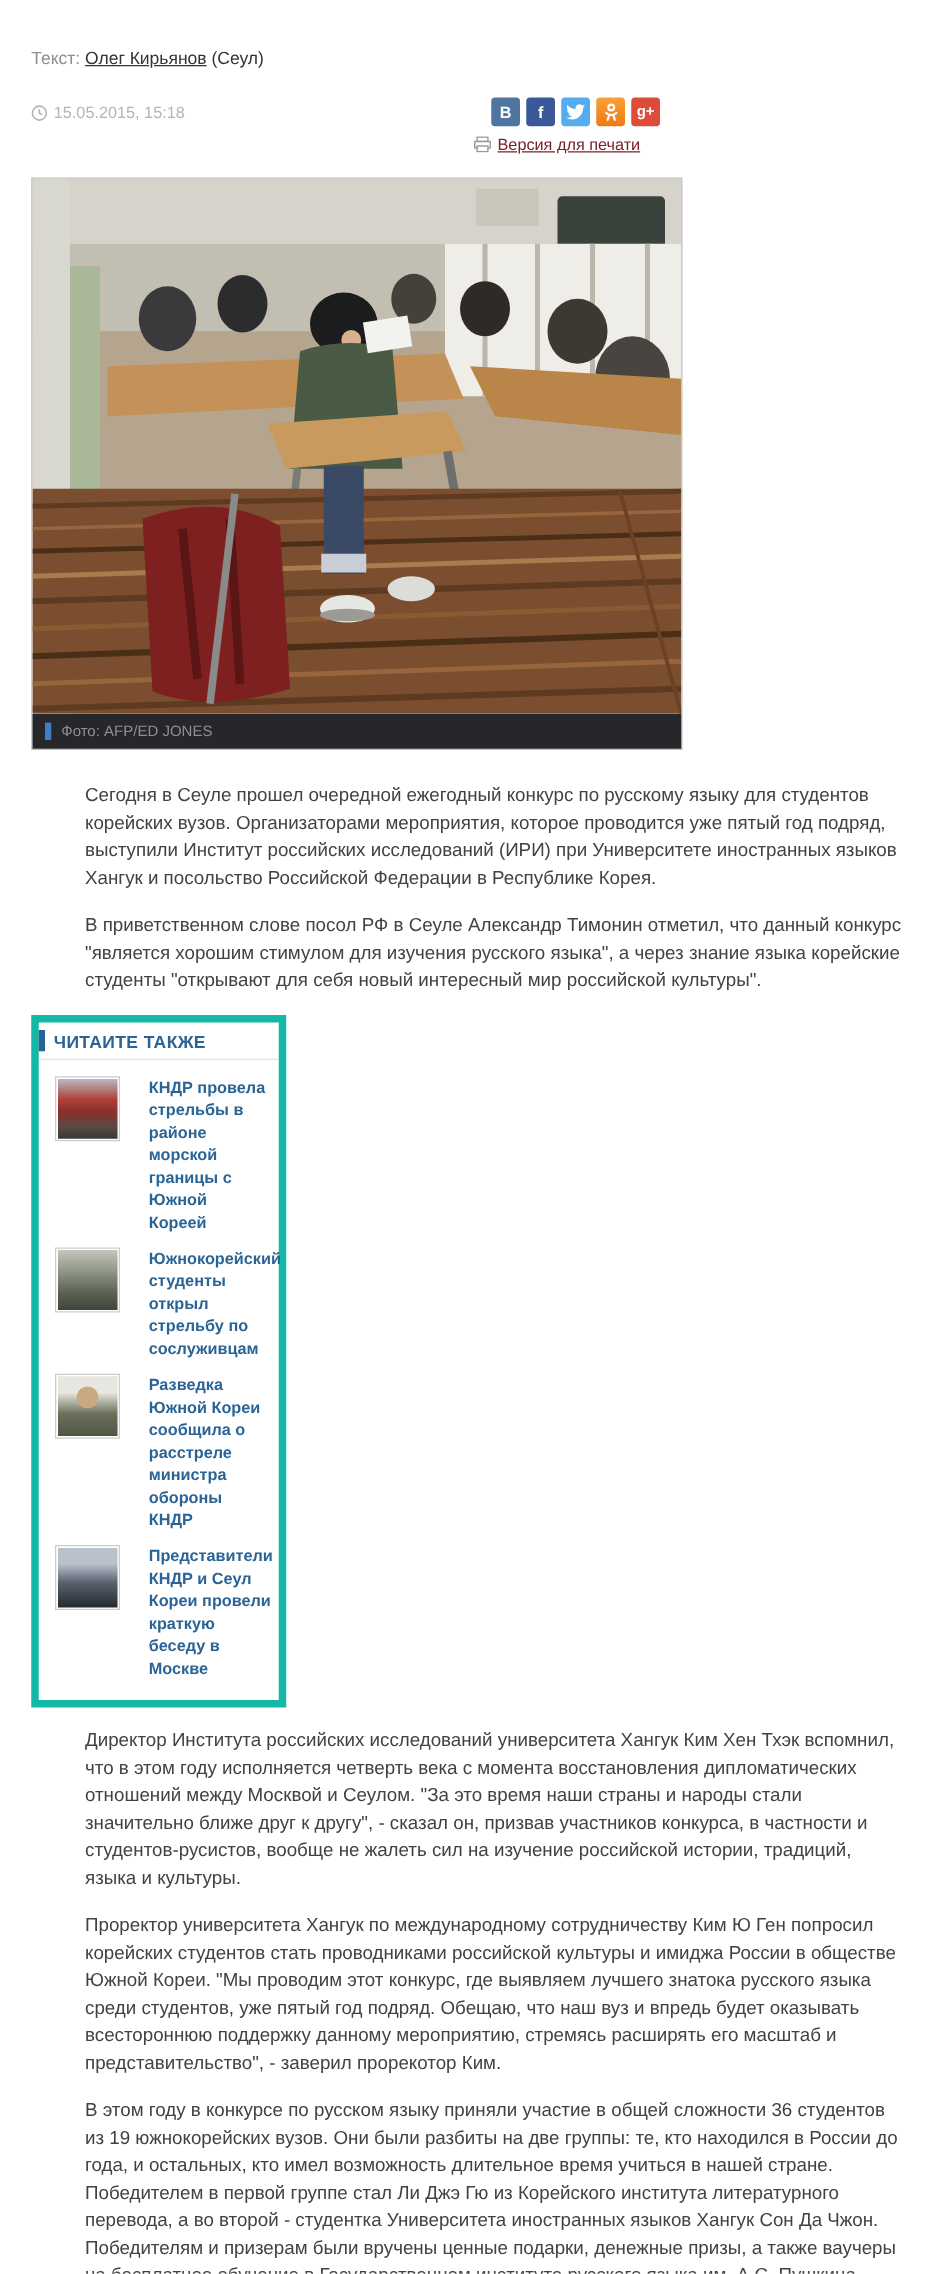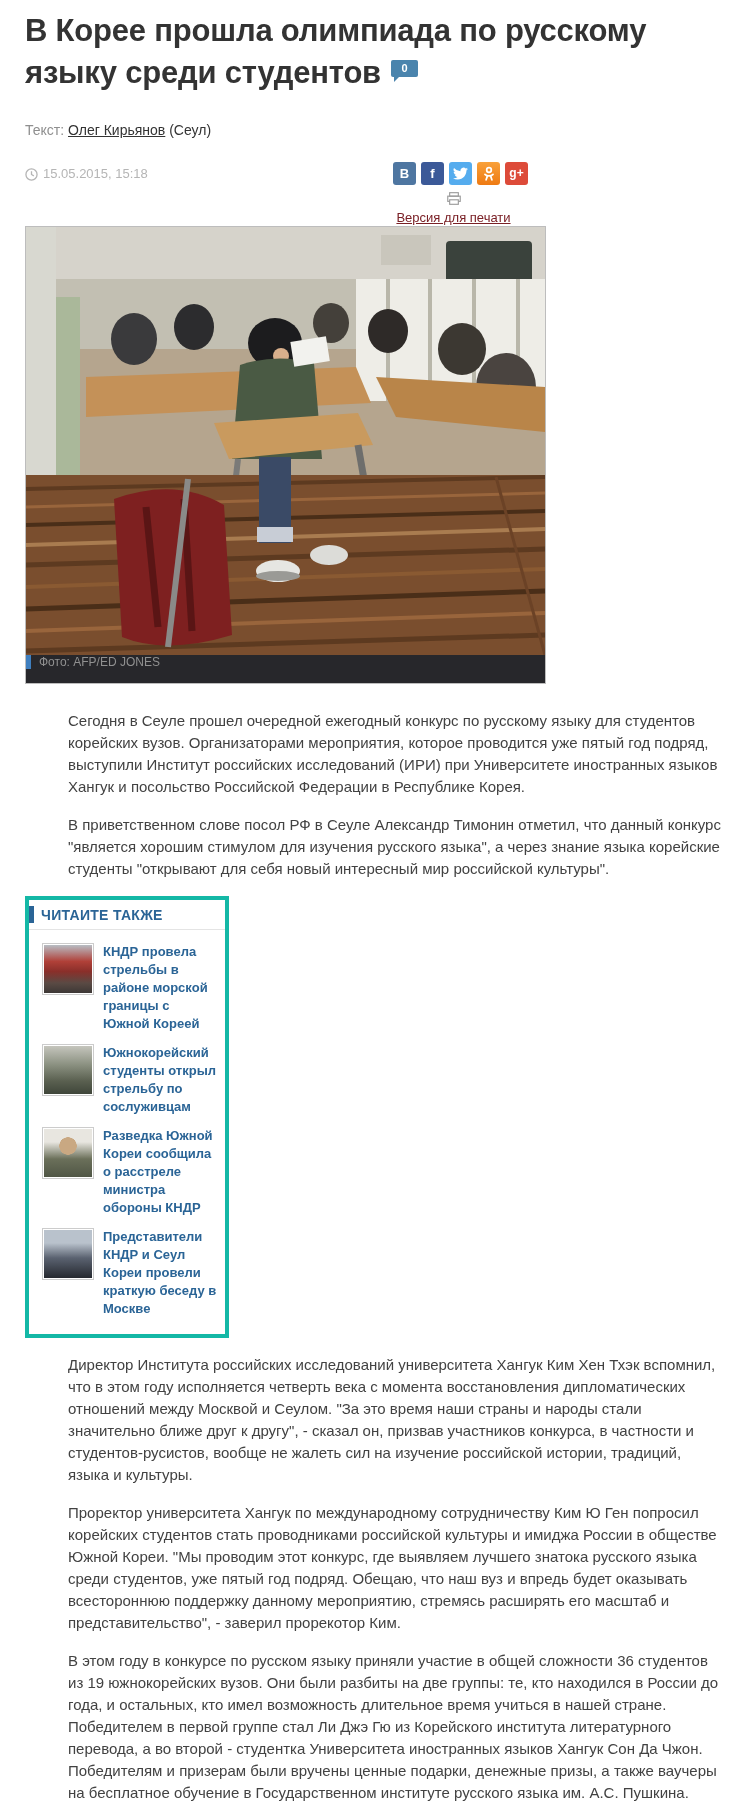--- a/index.html
+++ b/index.html
@@ -33,70 +33,69 @@
   .meta-row { margin-top:24px; position:relative; height:52px; width:520px; }
   .date { position:absolute; left:0; top:4px; color:#b5b5b5; font-size:13px; }
   .date svg { vertical-align:-3px; margin-right:5px; }
   .share-col { position:absolute; left:368px; top:0; }
   .social-row { display:flex; gap:5px; }
   .social-btn {
     width:23px; height:23px; border-radius:3px; display:flex;
     align-items:center; justify-content:center; cursor:pointer;
     color:#fff; font-weight:bold; font-size:13px; line-height:23px;
   }
-  .print-line { margin-top:7px; margin-left:-14px; display:flex; align-items:center; gap:5px;flex-direction:column; }
+  .print-line { margin-top:7px; margin-left:-14px; display:flex; align-items:center; gap:5px; }
   .print-line a { color:#7a2026; font-size:13px; text-decoration:underline; cursor:pointer; }
 
   
   .photo-block {
     margin-top:12px; width:521px; border:1px solid #bdbdbd; background:#fff;
   }
   .photo-block svg.scene { display:block; width:519px; height:428px; }
   .photo-caption {
-    height:28px; background:#27272b; display:flex; 
-    padding-left:0; gap:8px;
+    height:28px; background:#27272b; display:flex; align-items:center;
+    padding-left:10px; gap:8px;
   }
   .photo-caption .marker { width:5px; height:14px; background:#3f7fbf; }
   .photo-caption .cap-text { color:#909090; font-size:12px; }
 
   
   .article { margin-left:43px; margin-top:26px; width:656px; }
   .article p {
     font-size:15px; line-height:22px; color:#424242; margin-bottom:16px;
   }
 
   
   .read-also {
-    margin:10px 0 16px 0; width:204px; border:4px solid #14b8a6;
+    margin:10px 0 16px 0; width:204px; border:6px solid #14b8a6;
     background:#ffffff; padding:0 0 8px 0;
   }
   .ra-header {
     display:flex; align-items:center; gap:7px; padding:6px 8px 6px 0;
     border-bottom:1px solid #e4e4e4; margin-bottom:10px;
   }
   .ra-header .bar { width:5px; height:17px; background:#2a6496; }
   .ra-header .ra-title { color:#2a6496; font-size:14px; font-weight:bold; letter-spacing:0.3px; }
-  .ra-item { display:flex; gap:9px; padding:3px 8px 8px 13px; cursor:pointer; text-decoration:none; }
+  .ra-item { display:flex; gap:23px; padding:3px 8px 8px 13px; cursor:pointer; text-decoration:none; }
   .ra-thumb {
     flex:0 0 auto; width:52px; height:52px; border:1px solid #cccccc; padding:1px;
     background-clip:content-box;
   }
   .ra-text { color:#2a6496; font-size:13px; font-weight:bold; line-height:18px; }
   .thumb-1 { background-image:linear-gradient(180deg,#b8c4cc 0%,#b04038 35%,#8a2f2a 55%,#5a4a44 78%,#3a3634 100%); }
   .thumb-2 { background-image:linear-gradient(180deg,#c8c8c0 0%,#8a9080 40%,#5a6050 72%,#3d4438 100%); }
   .thumb-3 { background-image:radial-gradient(circle at 50% 36%, #c9a882 0 21%, rgba(0,0,0,0) 22%),
              linear-gradient(180deg,#e8e6e0 0 28%,#6b705a 62%,#4e5444 100%); }
   .thumb-4 { background-image:linear-gradient(180deg,#b9c2cc 0 28%,#5a6270 58%,#23262c 100%); }
 </style>
 </head>
 <body>
 
 <div class="wrap">
 
-  <h1 class="title"><span>В Корее прошла олимпиада по русскому языку среди студентов</span><span class="comment-badge">0</span></h1>
 
   <div class="byline">
     <span class="lbl">Текст:</span>
     <a class="author">Олег Кирьянов</a>
     <span>(Сеул)</span>
   </div>
 
   <div class="meta-row">
     <span class="date">
       <svg width="13" height="13" viewBox="0 0 14 14">

